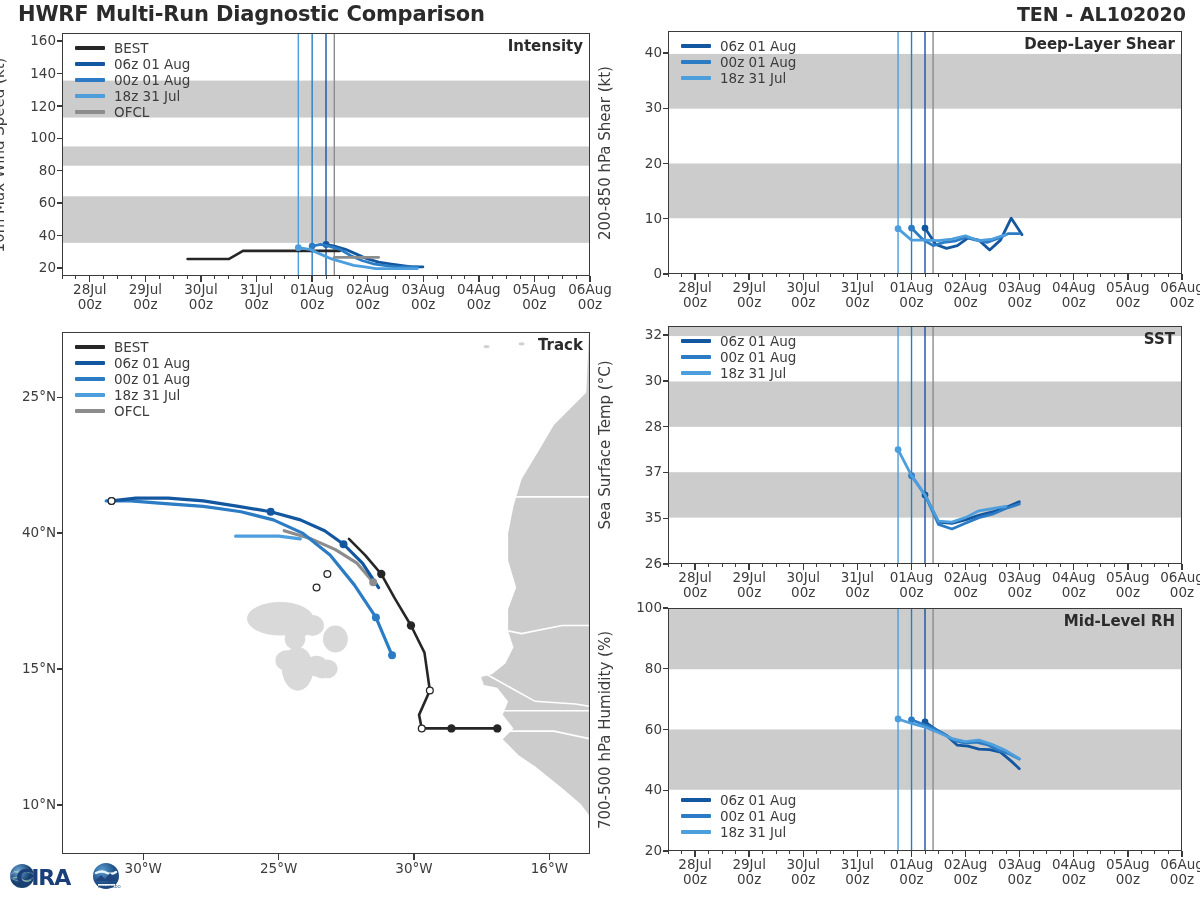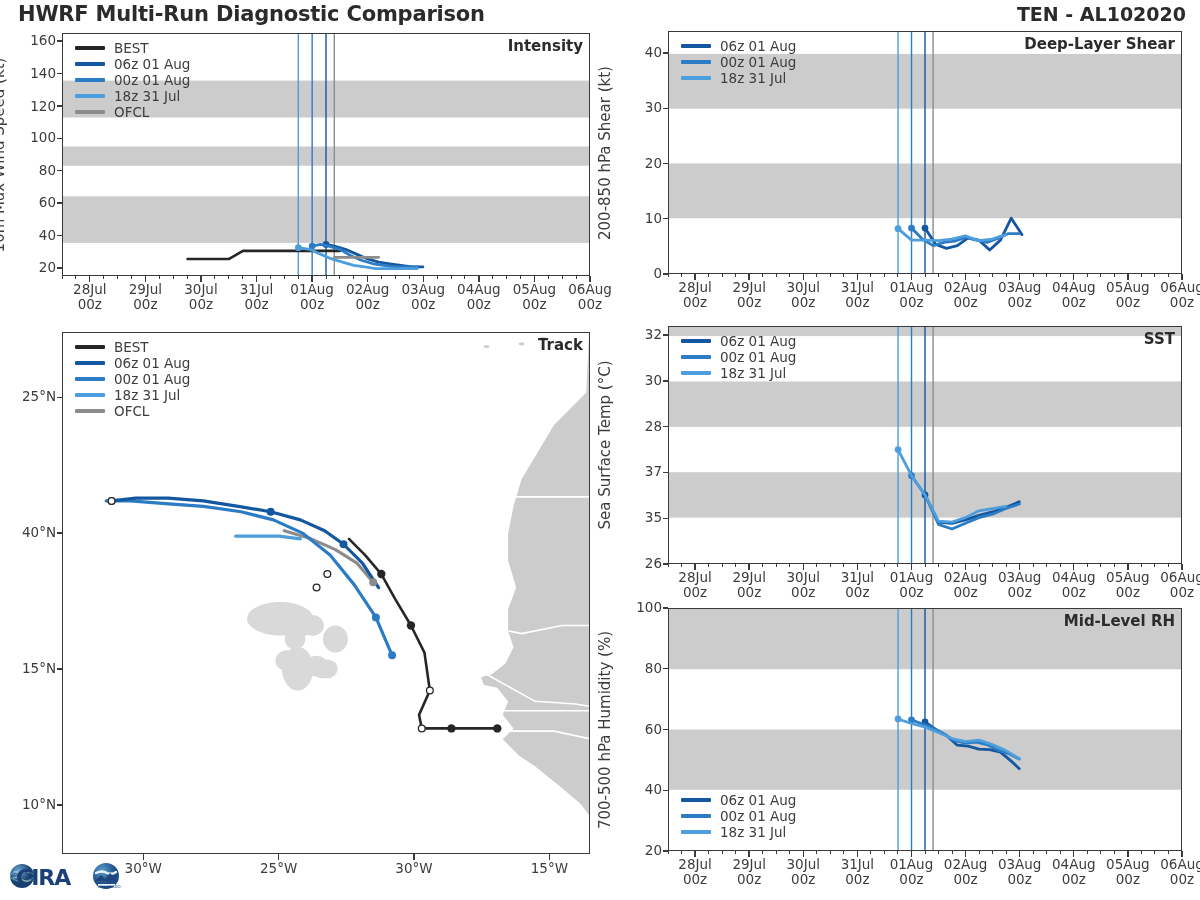--- a/index.html
+++ b/index.html
@@ -558,14 +558,14 @@
 <div class="ytick" style="left: 4px; top: 660.125px; width: 52px;">15°N</div>
 <div class="abs" style="left: 57px; top: 668.425px; width: 5px; height: 1.4px; background: rgb(58, 58, 58);"></div>
 <div class="ytick" style="left: 4px; top: 796.062px; width: 52px;">10°N</div>
 <div class="abs" style="left: 57px; top: 804.362px; width: 5px; height: 1.4px; background: rgb(58, 58, 58);"></div>
 <div class="xtick" style="left: 109.231px; width: 68px; top: 861px;">30°W</div>
 <div class="abs" style="left: 142.531px; top: 854px; width: 1.4px; height: 6px; background: rgb(58, 58, 58);"></div>
 <div class="xtick" style="left: 244.615px; width: 68px; top: 861px;">25°W</div>
 <div class="abs" style="left: 277.915px; top: 854px; width: 1.4px; height: 6px; background: rgb(58, 58, 58);"></div>
 <div class="xtick" style="left: 380px; width: 68px; top: 861px;">30°W</div>
 <div class="abs" style="left: 413.3px; top: 854px; width: 1.4px; height: 6px; background: rgb(58, 58, 58);"></div>
-<div class="xtick" style="left: 515.385px; width: 68px; top: 861px;">15°W</div>
+<div class="xtick" style="left: 515.385px; width: 68px; top: 861px;">16°W</div>
 <div class="abs" style="left: 548.685px; top: 854px; width: 1.4px; height: 6px; background: rgb(58, 58, 58);"></div>
 
 </body></html>

